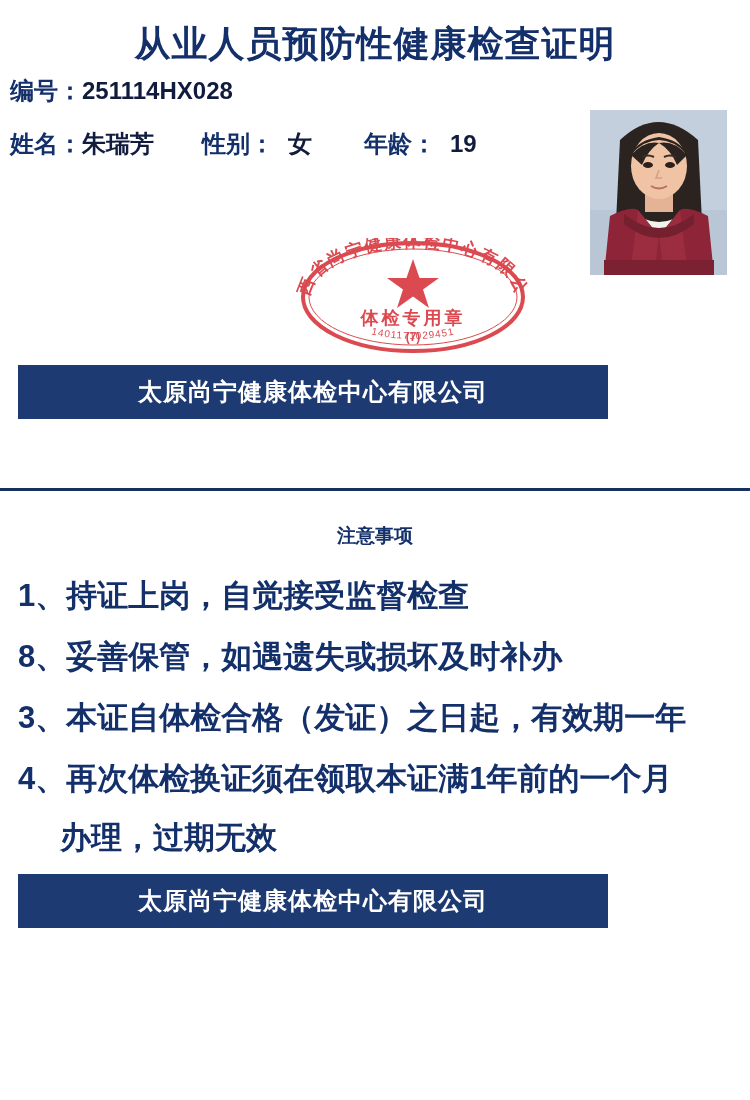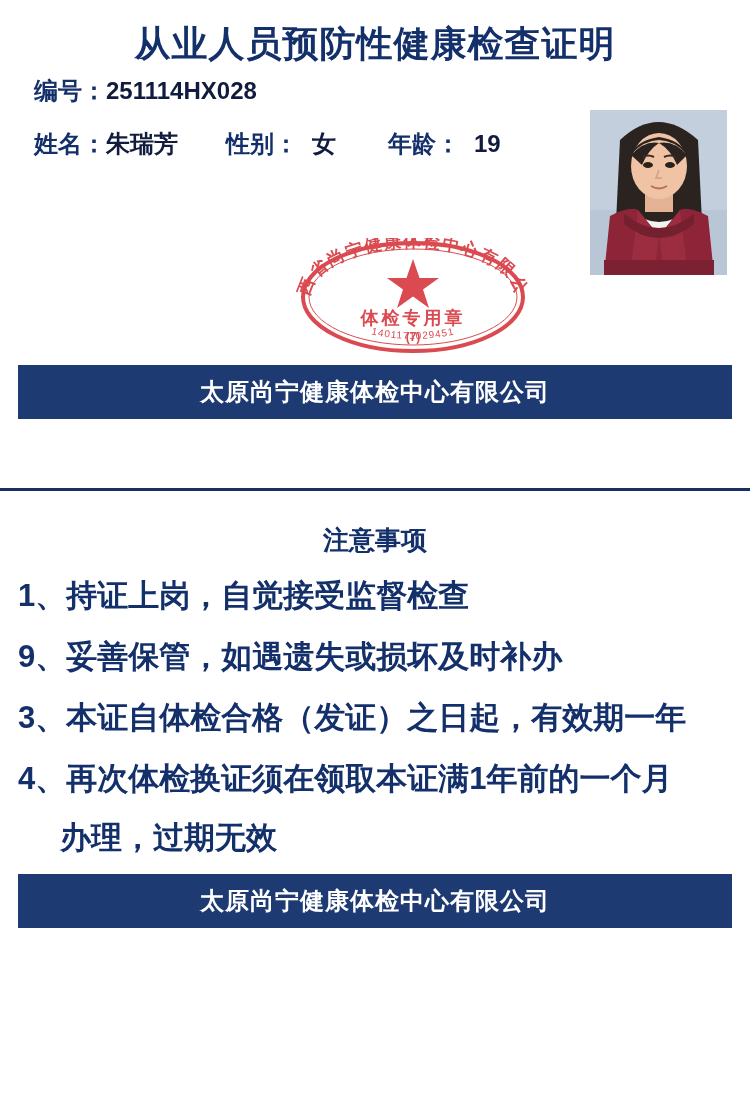--- a/index.html
+++ b/index.html
@@ -35,21 +35,21 @@
     left: 0;
     width: 750px;
     text-align: center;
     font-size: 36px;
     font-weight: bold;
     color: #14306b;
     letter-spacing: 1px;
   }
   .field-row {
     position: absolute;
-    left: 34px;
+    left: 10px;
     font-size: 24px;
     color: #14306b;
     font-weight: bold;
     white-space: nowrap;
   }
   .field-label {
     font-weight: bold;
   }
   .field-value {
     font-weight: bold;
@@ -95,21 +95,21 @@
     width: 250px;
     height: 118px;
     pointer-events: none;
   }
   .stamp svg { display:block; }
 
   
   .banner {
     position: absolute;
     left: 18px;
-    width: 714px;
+    width: 590px;
     height: 54px;
     background: #1e3a72;
     color: #ffffff;
     font-size: 24px;
     font-weight: bold;
     display: flex;
     align-items: center;
     justify-content: center;
     letter-spacing: 1px;
   }
@@ -132,21 +132,21 @@
     left: 0;
     width: 750px;
     height: 609px;
   }
   .notice-title {
     position: absolute;
     top: 32px;
     left: 0;
     width: 750px;
     text-align: center;
-    font-size: 26px;
+    font-size: 19px;
     font-weight: bold;
     color: #14306b;
   }
   .notice-item {
     position: absolute;
     left: 18px;
     width: 700px;
     font-size: 31px;
     font-weight: bold;
     color: #14306b;
@@ -240,21 +240,21 @@
 
     <div class="banner banner-top">太原尚宁健康体检中心有限公司</div>
   </div>
 
   <div class="divider"></div>
 
   <div class="card-bottom">
     <div class="notice-title">注意事项</div>
 
     <div class="notice-item n1">1、持证上岗，自觉接受监督检查</div>
-    <div class="notice-item n2">9、妥善保管，如遇遗失或损坏及时补办</div>
+    <div class="notice-item n2">8、妥善保管，如遇遗失或损坏及时补办</div>
     <div class="notice-item n3">3、本证自体检合格（发证）之日起，有效期一年</div>
     <div class="notice-item n4">4、再次体检换证须在领取本证满1年前的一个月</div>
     <div class="notice-item n4b">办理，过期无效</div>
 
     <div class="banner banner-bottom">太原尚宁健康体检中心有限公司</div>
   </div>
 
 </div>
 
 </body></html>

